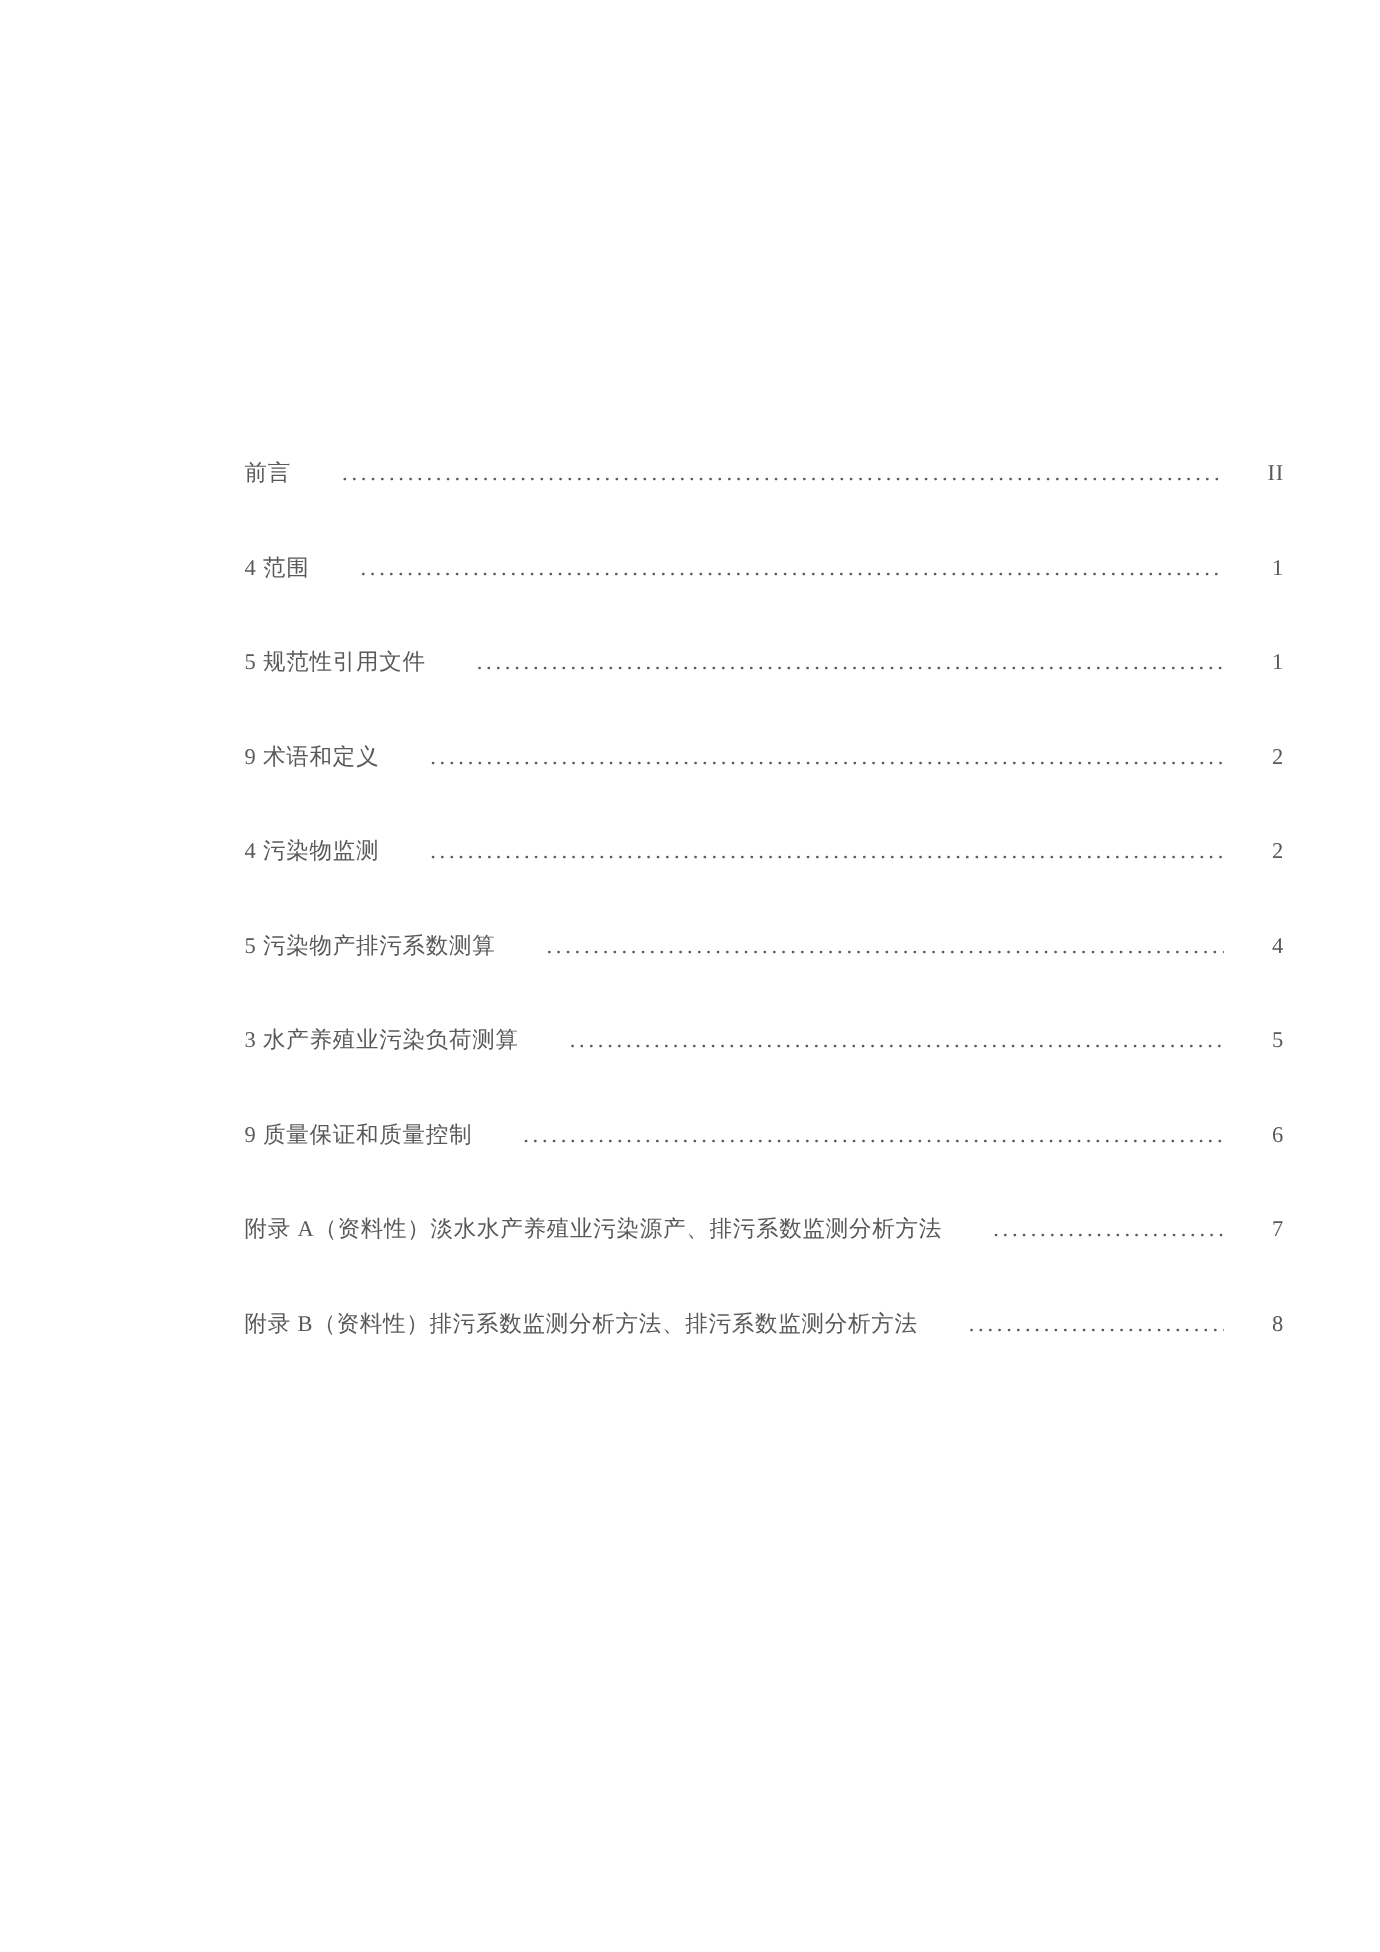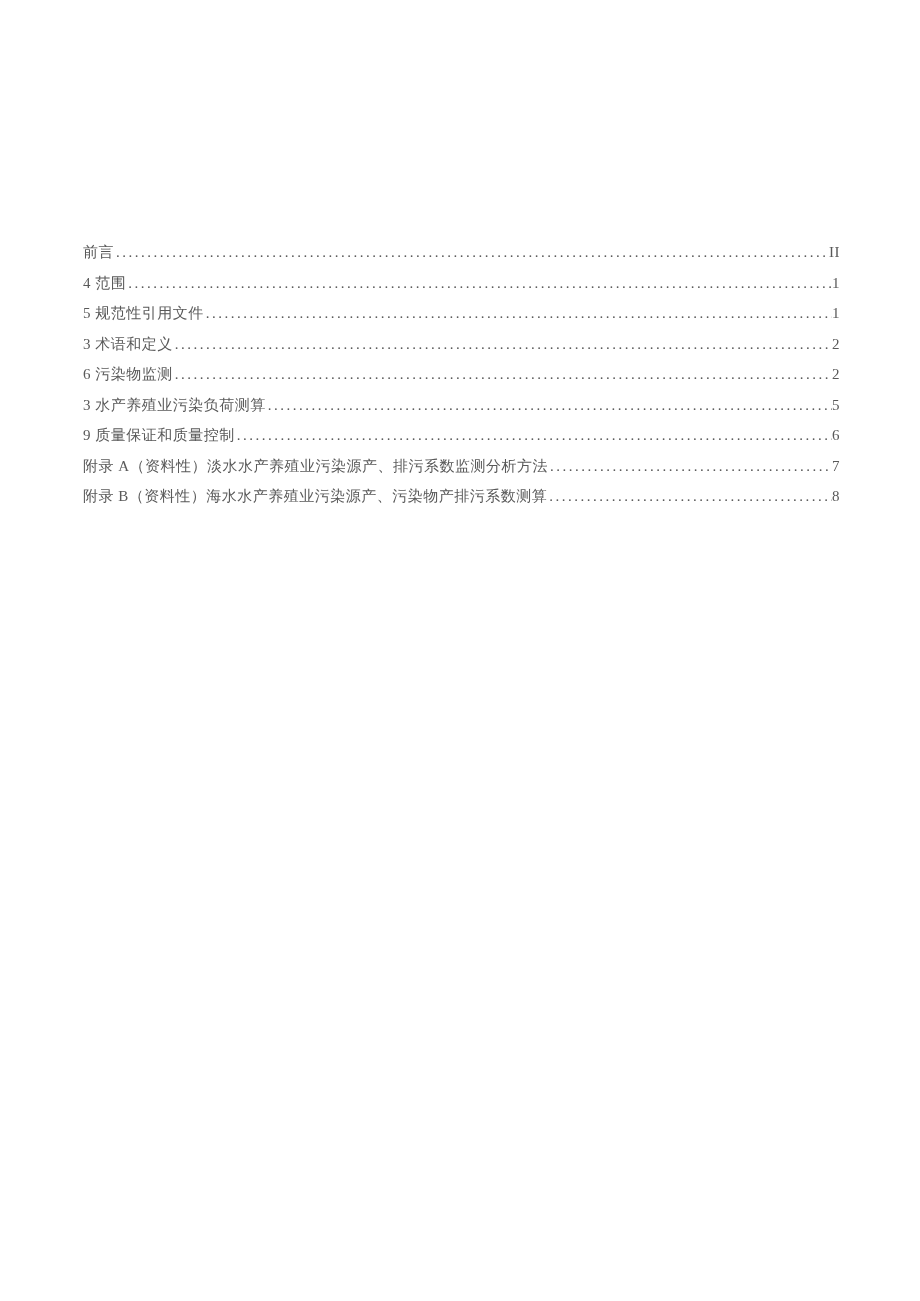--- a/index.html
+++ b/index.html
@@ -1,15 +1,15 @@
 <!DOCTYPE html>
 <html><head>
   <meta charset="utf-8">
   <style>
-    * { margin: 0; padding: 0; box-sizing: border-box; }
+    * { margin: 16px; padding: 0; box-sizing: border-box; }
     body {
       width: 920px;
       height: 1301px;
       background: #ffffff;
       font-family: "SimSun", "宋体", serif;
       font-size: 15px;
       color: #595959;
       padding: 245px 80px 0 83px;
     }
     .toc-list {
@@ -55,42 +55,47 @@
     <span class="toc-title">4 范围</span>
     <span class="toc-dots"></span>
     <span class="toc-page">1</span>
   </li>
   <li class="toc-item">
     <span class="toc-title">5 规范性引用文件</span>
     <span class="toc-dots"></span>
     <span class="toc-page">1</span>
   </li>
   <li class="toc-item">
-    <span class="toc-title">3 术语和定义</span>
+    <span class="toc-title">9 术语和定义</span>
     <span class="toc-dots"></span>
     <span class="toc-page">2</span>
   </li>
   <li class="toc-item">
-    <span class="toc-title">6 污染物监测</span>
+    <span class="toc-title">4 污染物监测</span>
     <span class="toc-dots"></span>
     <span class="toc-page">2</span>
+  </li>
+  <li class="toc-item">
+    <span class="toc-title">5 污染物产排污系数测算</span>
+    <span class="toc-dots"></span>
+    <span class="toc-page">4</span>
   </li>
   <li class="toc-item">
     <span class="toc-title">3 水产养殖业污染负荷测算</span>
     <span class="toc-dots"></span>
     <span class="toc-page">5</span>
   </li>
   <li class="toc-item">
     <span class="toc-title">9 质量保证和质量控制</span>
     <span class="toc-dots"></span>
     <span class="toc-page">6</span>
   </li>
   <li class="toc-item">
     <span class="toc-title">附录 A（资料性）淡水水产养殖业污染源产、排污系数监测分析方法</span>
     <span class="toc-dots"></span>
     <span class="toc-page">7</span>
   </li>
   <li class="toc-item">
-    <span class="toc-title">附录 B（资料性）海水水产养殖业污染源产、污染物产排污系数测算</span>
+    <span class="toc-title">附录 B（资料性）排污系数监测分析方法、排污系数监测分析方法</span>
     <span class="toc-dots"></span>
     <span class="toc-page">8</span>
   </li>
 </ul>
 
 </body></html>

